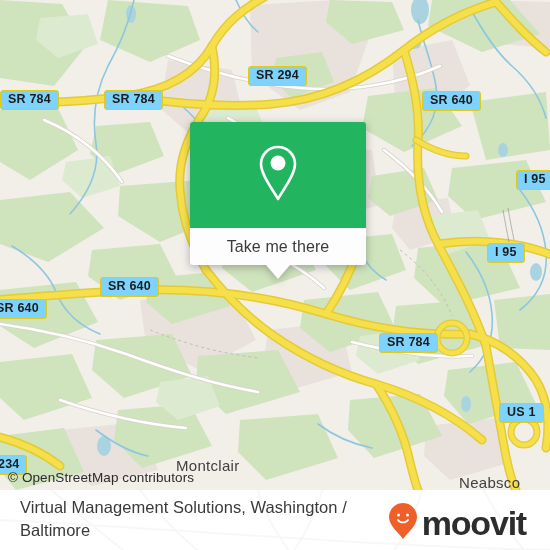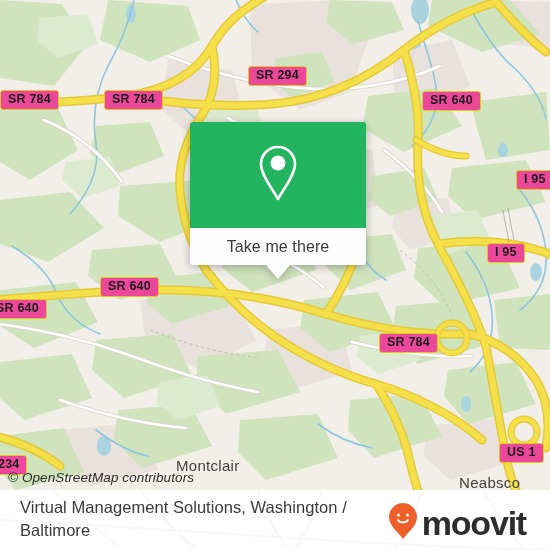--- a/index.html
+++ b/index.html
@@ -36,27 +36,26 @@
   
   .attribution {
     position: absolute;
     left: 8px;
     top: 470px;
     font-size: 13.5px;
     color: #2b2b2b;
     letter-spacing: .1px;
     white-space: nowrap;
     z-index: 40;
-    font-style: italic;
   }
 
   
   .shield {
     position: absolute;
-    background: #ec4899;
+    background: #7dd3fc;
     border: 1.6px solid #e0c81c;
     border-radius: 3px;
     color: #1c1c1c;
     font-size: 12.5px;
     font-weight: 700;
     letter-spacing: .2px;
     padding: 2px 7px 3px 7px;
     line-height: 1.05;
     white-space: nowrap;
     z-index: 20;
@@ -330,21 +329,21 @@
 
     <div class="shield" style="left:0px;  top:90px;">SR 784</div>
     <div class="shield" style="left:104px;top:90px;">SR 784</div>
     <div class="shield" style="left:248px;top:66px;">SR 294</div>
     <div class="shield" style="left:422px;top:91px;">SR 640</div>
     <div class="shield" style="left:516px;top:170px;">I 95</div>
     <div class="shield" style="left:487px;top:243px;">I 95</div>
     <div class="shield" style="left:100px;top:277px;">SR 640</div>
     <div class="shield" style="left:-12px;top:299px;">SR 640</div>
     <div class="shield" style="left:379px;top:333px;">SR 784</div>
-    <div class="shield" style="left:499px;top:403px;margin-top:40px;">US 1</div>
+    <div class="shield" style="left:499px;top:403px;">US 1</div>
     <div class="shield" style="left:-10px;top:455px;">234</div>
 
     <div class="place-label" style="left:176px;top:457px;">Montclair</div>
     <div class="place-label" style="left:459px;top:474px;text-align:center;">Neabsco</div>
 
     <div class="attribution">© OpenStreetMap contributors</div>
 
     <div class="popup">
       <div class="popup-head">
         <span>

